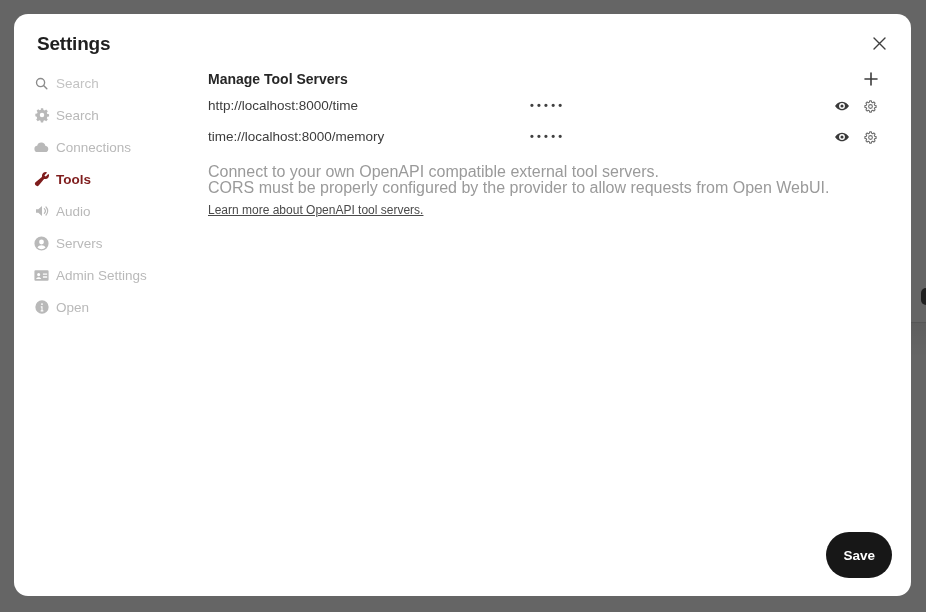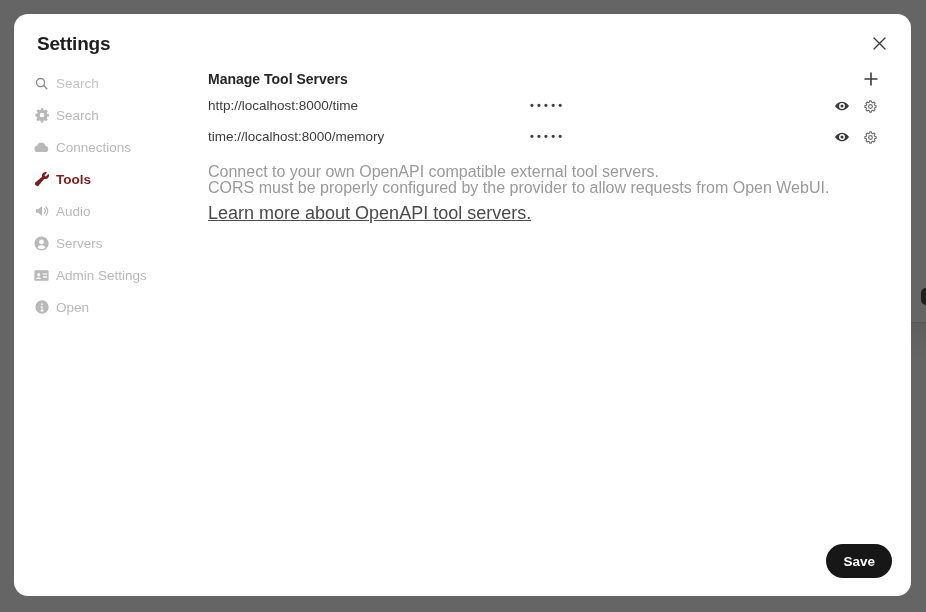--- a/index.html
+++ b/index.html
@@ -53,24 +53,24 @@
   .server-row { display:flex; align-items:flex-start; height:24px; margin-top:7px; }
   .server-row:first-of-type { margin-top:3px; }
   .server-url { width:322px; font-size:13.5px; color:#3c3c3c; white-space:nowrap; }
   .server-mask { flex:1; font-size:11px; font-weight:700; letter-spacing:3.2px;
     color:#3f3f3f; line-height:1; padding-top:2px; }
   .row-actions { display:flex; align-items:center; gap:13px; }
   .eye-btn { color:#3a3a3a; }
   .gear-btn { color:#6e6e6e; }
 
   .desc { margin-top:11px; font-size:16px; line-height:16px; color:#9a9a9a; }
-  .learn-link { display:inline-block; margin-top:7px; font-size:18px; color:#4a4a4a;
+  .learn-link { display:inline-block; margin-top:7px; font-size:12px; color:#4a4a4a;
     text-decoration:underline; cursor:pointer; }
 
-  .save-btn { position:absolute; right:19px; bottom:18px; height:34px;
+  .save-btn { position:absolute; right:19px; bottom:18px; height:46px;
     padding:0 17px; border:none; border-radius:999px; background:#171717;
     color:#ffffff; font-size:13.5px; font-weight:600; cursor:pointer;
     font-family:inherit; }
 </style>
 </head>
 <body>
 
 <div class="edge-blob"></div>
 <div class="edge-seam"></div>
 <div class="edge-seam-shade"></div>

